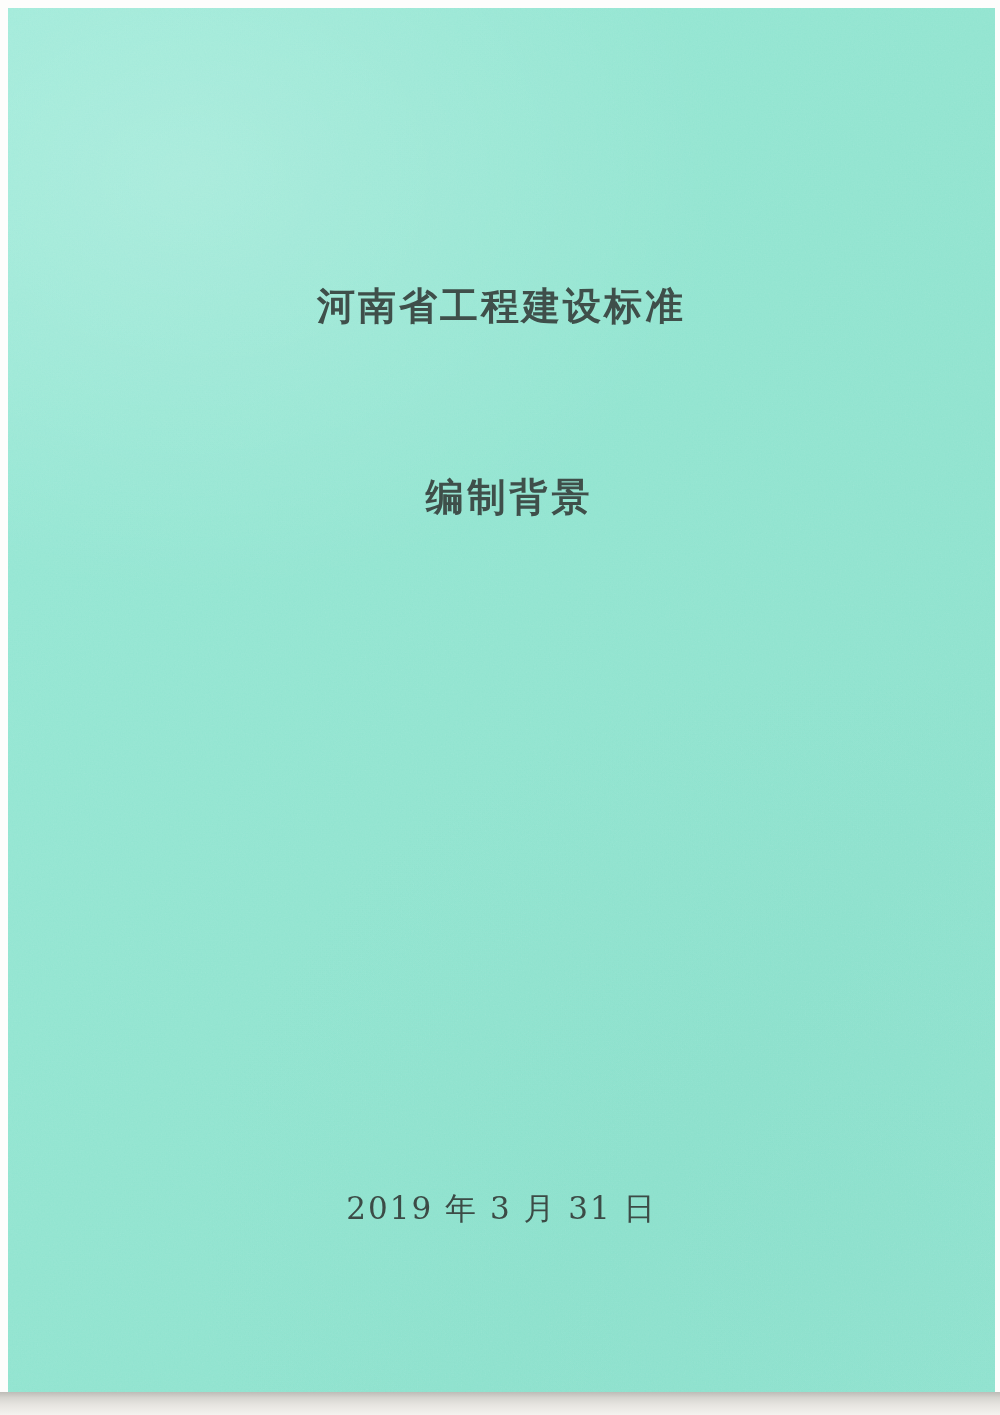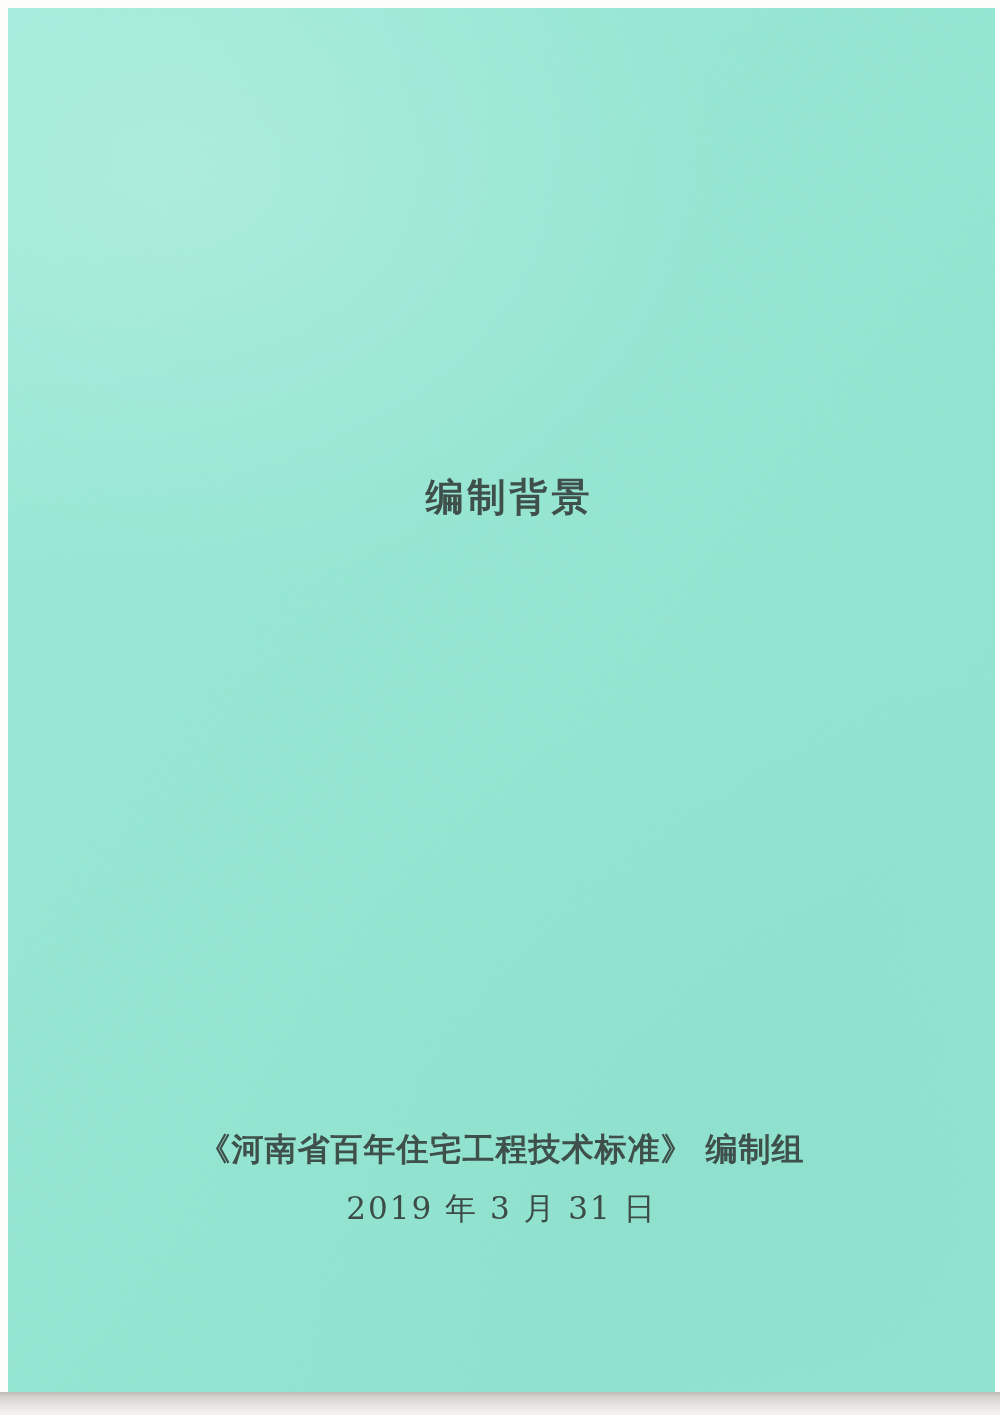--- a/index.html
+++ b/index.html
@@ -119,23 +119,23 @@
         <feTurbulence type="fractalNoise" baseFrequency="0.75" numOctaves="2" seed="7" result="t"></feTurbulence>
         <feColorMatrix in="t" type="saturate" values="0"></feColorMatrix>
         <feComponentTransfer>
           <feFuncA type="linear" slope="0.55" intercept="0"></feFuncA>
         </feComponentTransfer>
       </filter>
       <rect width="100%" height="100%" filter="url(#paperNoise)"></rect>
     </svg>
   </div>
 
+  <div class="text-line title-line1">河南省工程建设标准</div>
 
 
   <div class="text-line subtitle">编制背景</div>
 
-  <div class="text-line footer-group">《河南省百年住宅工程技术标准》 编制组</div>
 
   <div class="text-line footer-date">2019 年 3 月 31 日</div>
 
   <div class="page-edge"></div>
 
 </div>
 
 </body></html>

